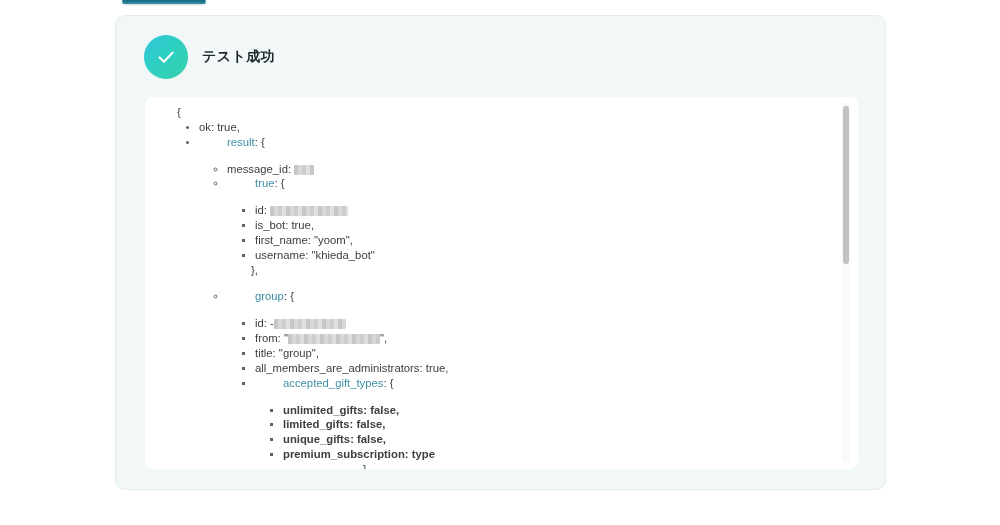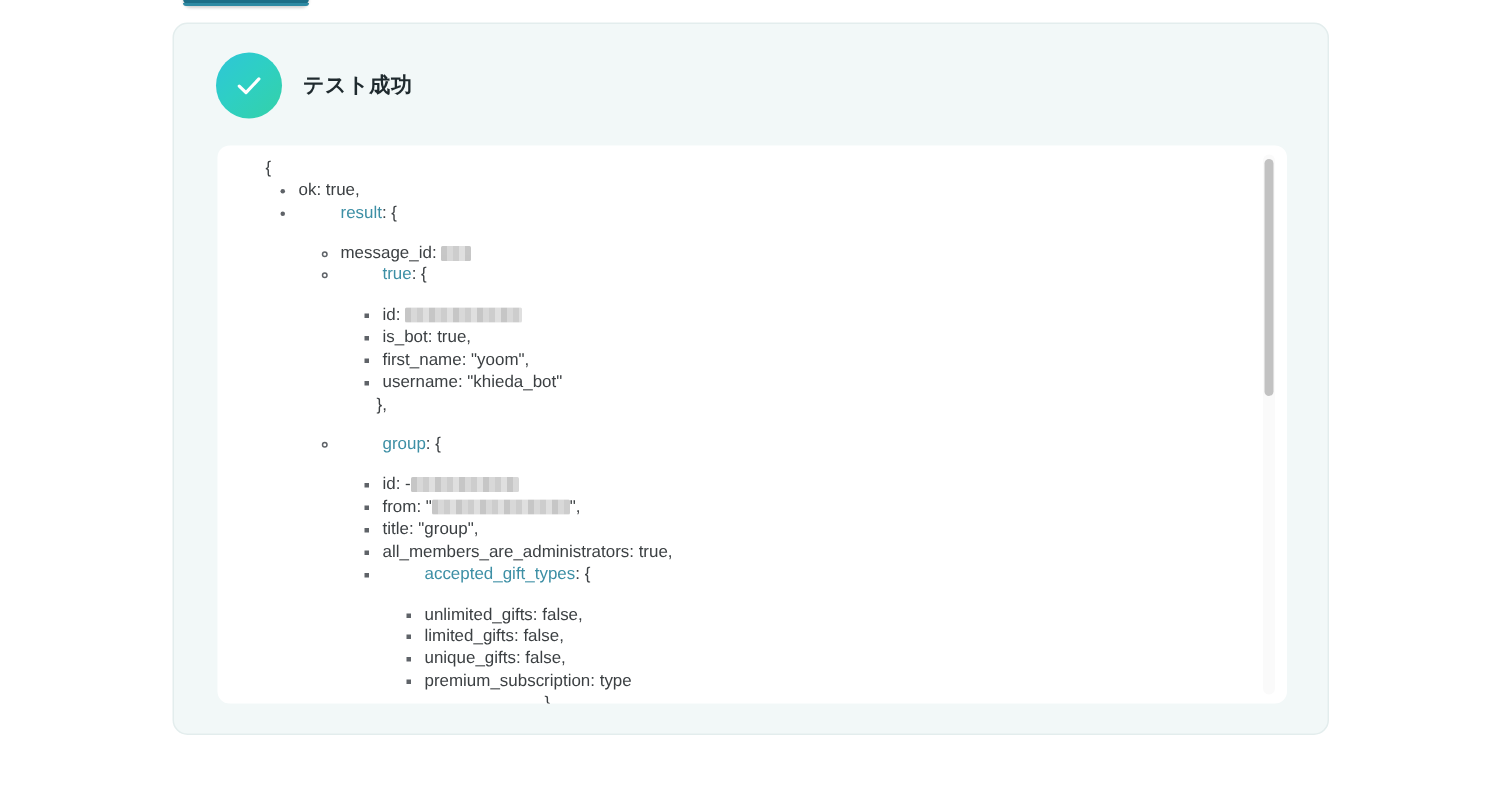--- a/index.html
+++ b/index.html
@@ -115,21 +115,21 @@
     padding-left: 30px;
   }
 
   .json-body ul {
     margin: 0;
     padding-left: 24px;
     list-style-type: disc;
   }
   .json-body ul ul { list-style-type: circle; padding-left: 28px; margin-top: 12px; }
   .json-body ul ul ul { list-style-type: square; padding-left: 28px; }
-  .json-body ul ul ul ul { list-style-type: square; padding-left: 28px; }
+  .json-body ul ul ul ul { list-style-type: square; padding-left: 28px; font-weight: bold; }
 
   .json-body li {
     margin: 0;
     padding: 0;
     white-space: nowrap;
   }
   .json-body li::marker { color: #5f6368; font-size: 10px; }
 
   .brace {
     color: #3c4043;

